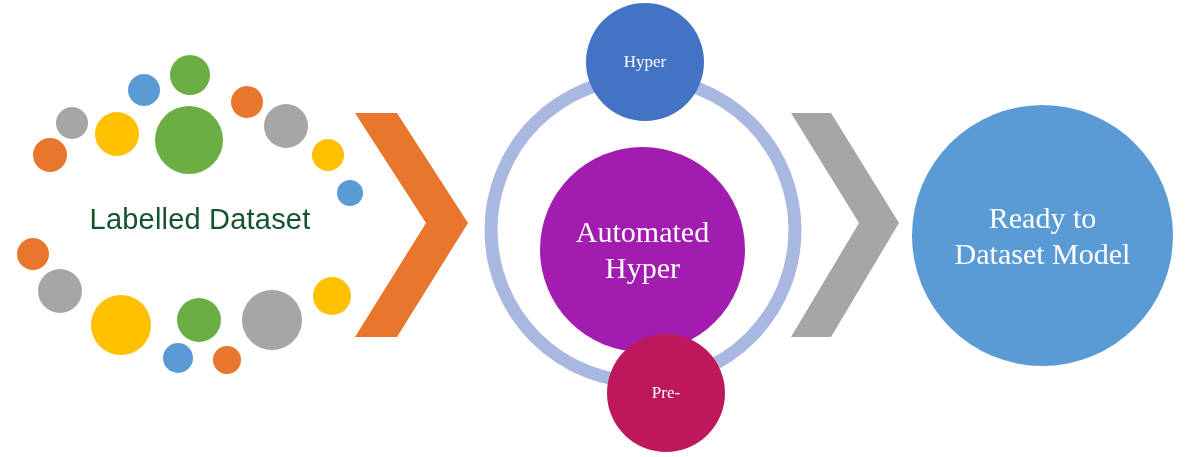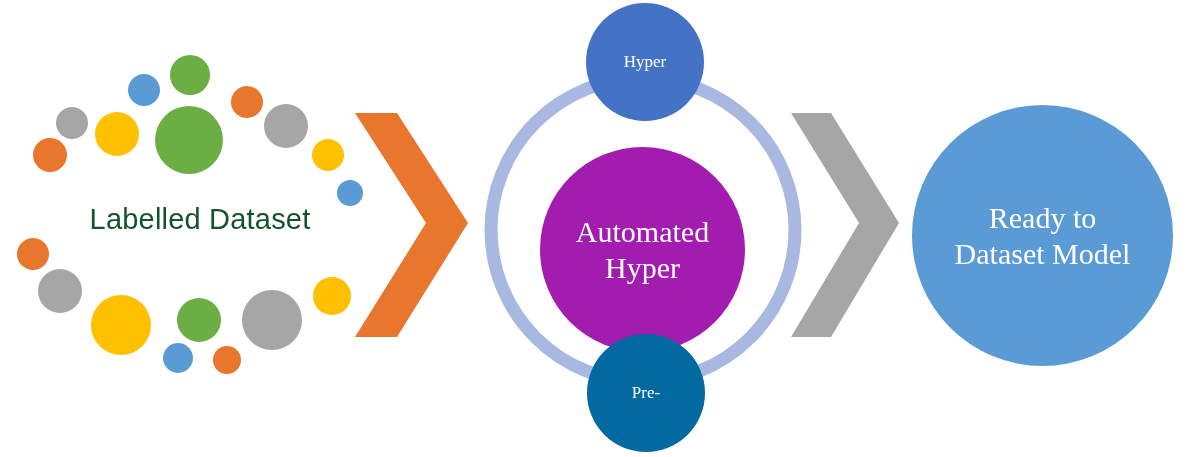--- a/index.html
+++ b/index.html
@@ -100,21 +100,21 @@
       <span>Hyper</span>
     </span>
   </div>
 
   <div class="circle c-hyper" style="left:586px; top:3px; width:118px; height:118px; background:#4472C4;">
     <span>
       <span>Hyper</span>
     </span>
   </div>
 
-  <div class="circle c-pre" style="left:587px; top:334px; width:118px; height:118px; background:#0369a1;">
+  <div class="circle c-pre" style="left:607px; top:334px; width:118px; height:118px; background:#be185d;">
     <span>
       <span>Pre-</span>
     </span>
   </div>
 
   <svg class="chev" style="left:786px; top:105px;" width="120" height="240" viewBox="0 0 120 240">
     <polygon id="chev-gray" points="5,8 45,8 113,118 45,232 5,232 73,118" fill="#A6A6A6"></polygon>
   </svg>
 
   <div class="circle c-deploy" style="left:912px; top:105px; width:261px; height:261px; background:#5B9BD5;">

